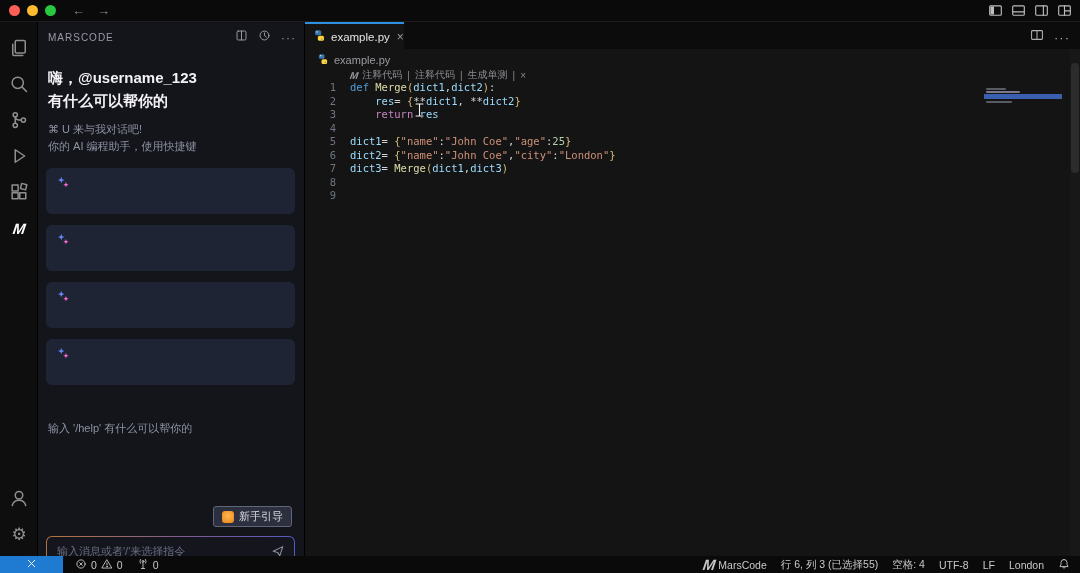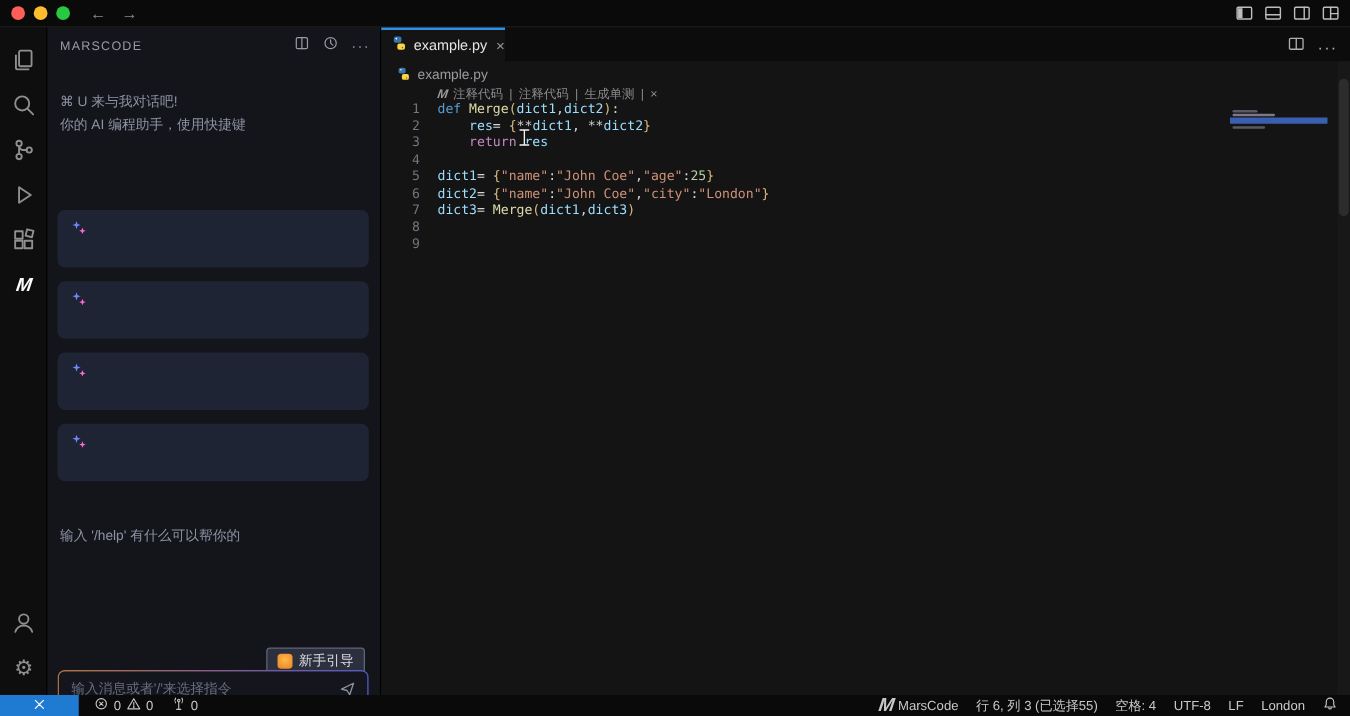--- a/index.html
+++ b/index.html
@@ -38,21 +38,21 @@
   .sb-hicons svg { width:13px; height:13px; }
   .sb-hicons .more { font-size:12px; letter-spacing:1px; line-height:9px; }
   .greeting { padding:14px 12px 0 10px; font-size:15px; font-weight:bold; color:#f2f2f5; line-height:1.55; }
   .subtitle { padding:8px 12px 0 10px; font-size:11px; color:#8d93a3; line-height:1.6; }
   .cards { position:absolute; left:8px; top:146px; width:249px; }
   .card { background:#1f2435; border-radius:6px; padding:8px 11px; margin-bottom:11px; height:46px; }
   .card-title { display:flex; align-items:center; gap:6px; font-size:12px; font-weight:bold; color:#e8e9ef; }
   .card-title svg { width:13px; height:13px; }
   .card-desc { font-size:10.5px; color:#848a9c; margin-top:5px; white-space:nowrap; overflow:hidden; }
   .help-text { position:absolute; left:10px; top:399px; font-size:11px; color:#8d93a3; }
-  .guide-btn { position:absolute; right:12px; top:484px; height:21px; background:#2c2f3e; border:1px solid #61657a; border-radius:3px; display:flex; align-items:center; gap:5px; padding:0 8px; font-size:11px; color:#d9dae2;margin-top:12px; }
+  .guide-btn { position:absolute; right:12px; top:484px; height:21px; background:#2c2f3e; border:1px solid #61657a; border-radius:3px; display:flex; align-items:center; gap:5px; padding:0 8px; font-size:11px; color:#d9dae2; }
   .guide-emoji { width:12px; height:12px; border-radius:3px; background:radial-gradient(circle at 50% 40%, #ffb84d, #e8821e); display:inline-block; }
   .chat-input-wrap { position:absolute; left:8px; top:514px; width:249px; height:29px; border-radius:6px; border:1px solid transparent; background:linear-gradient(#15151d,#15151d) padding-box, linear-gradient(135deg,#b5743f,#7a5a9a 55%,#4a5acc) border-box; display:flex; align-items:center;justify-content:space-between; }
   .chat-input { flex:1; background:transparent; border:none; outline:none; color:#cfd2de; font-size:11px; padding:0 6px 0 10px; font-family:inherit; }
   .chat-input::placeholder { color:#676d80; }
   .send-btn { color:#8d93a3; padding-right:9px; display:flex; }
   .send-btn svg { width:14px; height:14px; }
 
   
   .editor { flex:1; position:relative; background:#141414; }
   .tabbar { position:absolute; left:0; top:0; right:0; height:27px; background:#0c0c0c; }
@@ -199,20 +199,22 @@
                 <line x1="8" y1="2.5" x2="8" y2="13.5"></line>
               </svg></span>
             <span><svg viewBox="0 0 16 16" fill="none" stroke="currentColor" stroke-width="1.2" stroke-linecap="round" stroke-linejoin="round">
                 <circle cx="8" cy="8" r="5.5"></circle>
                 <path d="M8 4.8V8l2.2 2"></path>
               </svg></span>
             <span><span class="more">···</span></span>
           </span>
       </div>
       <div class="greeting">
+        <div>嗨，@username_123</div>
+        <div>有什么可以帮你的</div>
       </div>
       <div class="subtitle">
         <div>⌘ U 来与我对话吧!</div>
         <div>你的 AI 编程助手，使用快捷键</div>
       </div>
       <div class="cards" id="prompt-cards">
           <div class="card">
             <div class="card-title">
               <span><svg viewBox="0 0 16 16" fill="none" stroke="currentColor" stroke-width="1.2" stroke-linecap="round" stroke-linejoin="round">
                   <path d="M5.2 1l1 3 3 1-3 1-1 3-1-3-3-1 3-1z" fill="#6b8aff" stroke="none"></path>

